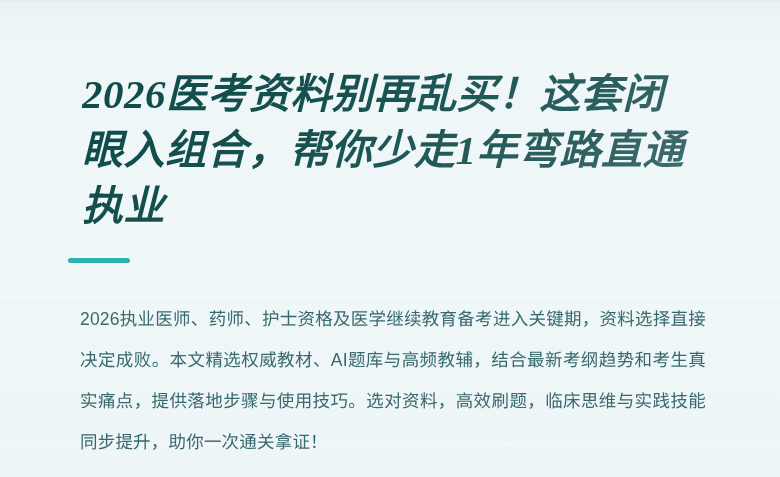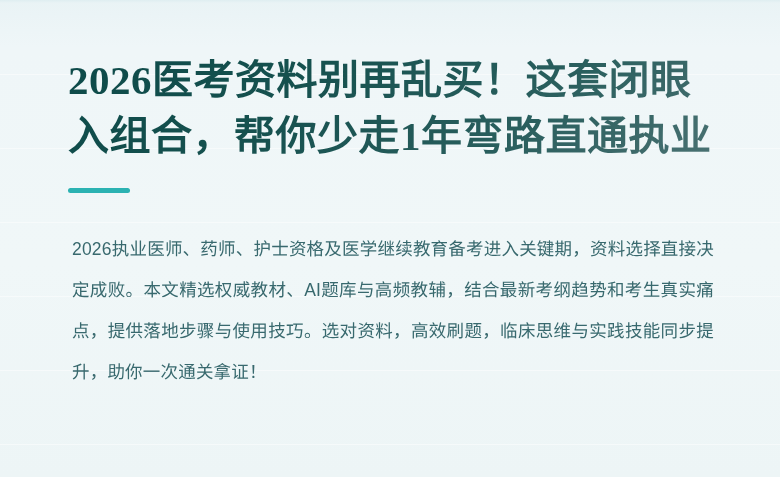--- a/index.html
+++ b/index.html
@@ -55,45 +55,46 @@
     position: absolute;
     left: 0;
     top: 0;
     right: 0;
     bottom: 0;
     padding: 52px 62px 0 68px;
     box-sizing: border-box;
   }
 
   .headline {
-    margin: 0;
+    margin: 14px;
     font-family: "Liberation Serif", "DejaVu Serif", serif;
     font-weight: 700;
     font-size: 41px;
     line-height: 56px;
     letter-spacing: 0.5px;
     max-width: 660px;
     background-image: linear-gradient(135deg, #0d4a49 0%, #16514f 35%, #2a5f5e 70%, #4b7273 100%);
     -webkit-background-clip: text;
     background-clip: text;
     color: transparent;
     -webkit-text-fill-color: transparent;
     text-shadow: none;
+    font-style: italic;
   }
 
   .divider {
     margin-top: 24px;
     width: 62px;
     height: 5px;
     border-radius: 3px;
     background: #2bb2b2;
   }
 
   .summary {
-    margin: 4px;
+    margin: 12px;
     margin-top: 36px;
     max-width: 648px;
     font-size: 17.5px;
     line-height: 41px;
     letter-spacing: 0.2px;
     color: #38696e;
     text-align: justify;
     text-justify: inter-ideograph;
   }
 </style>

